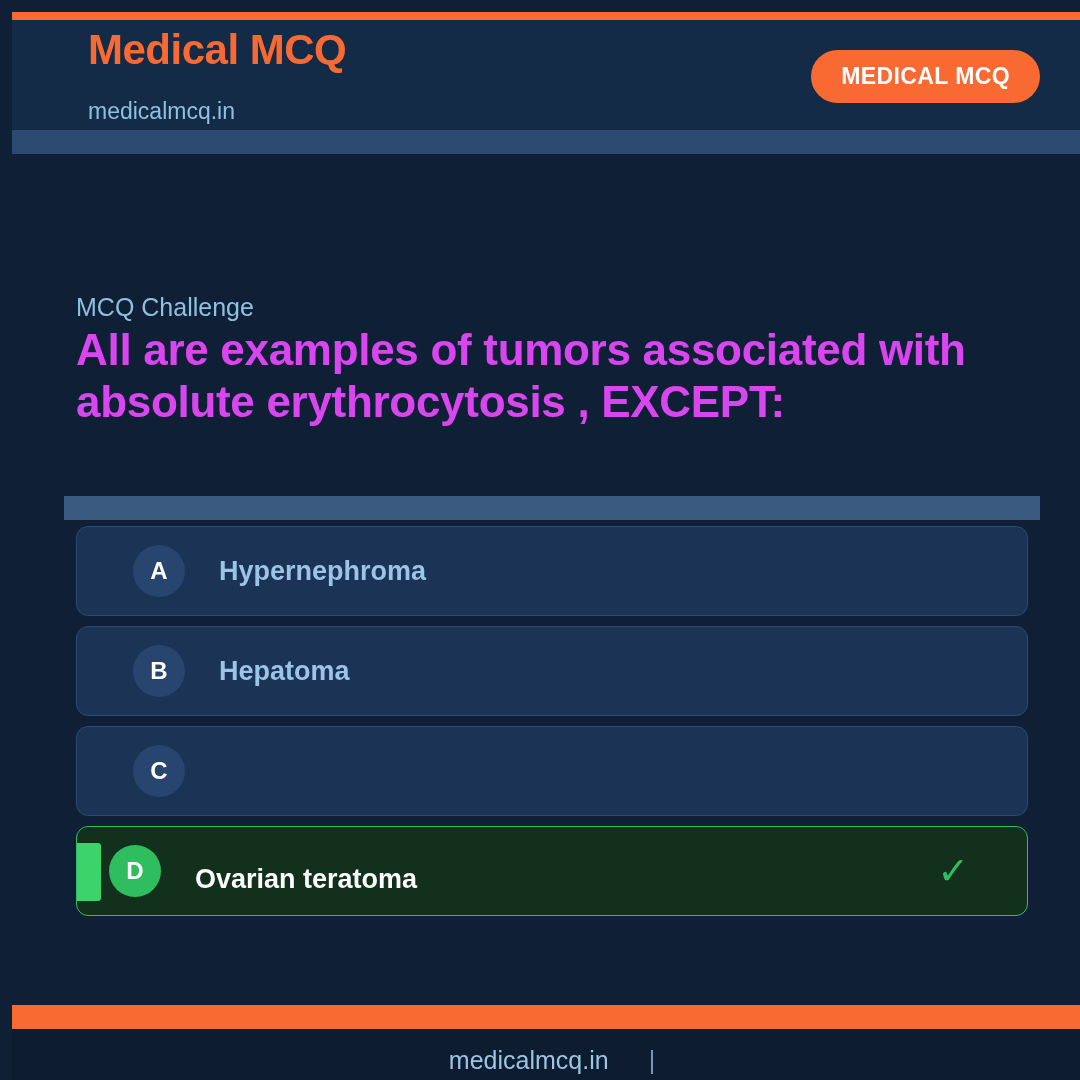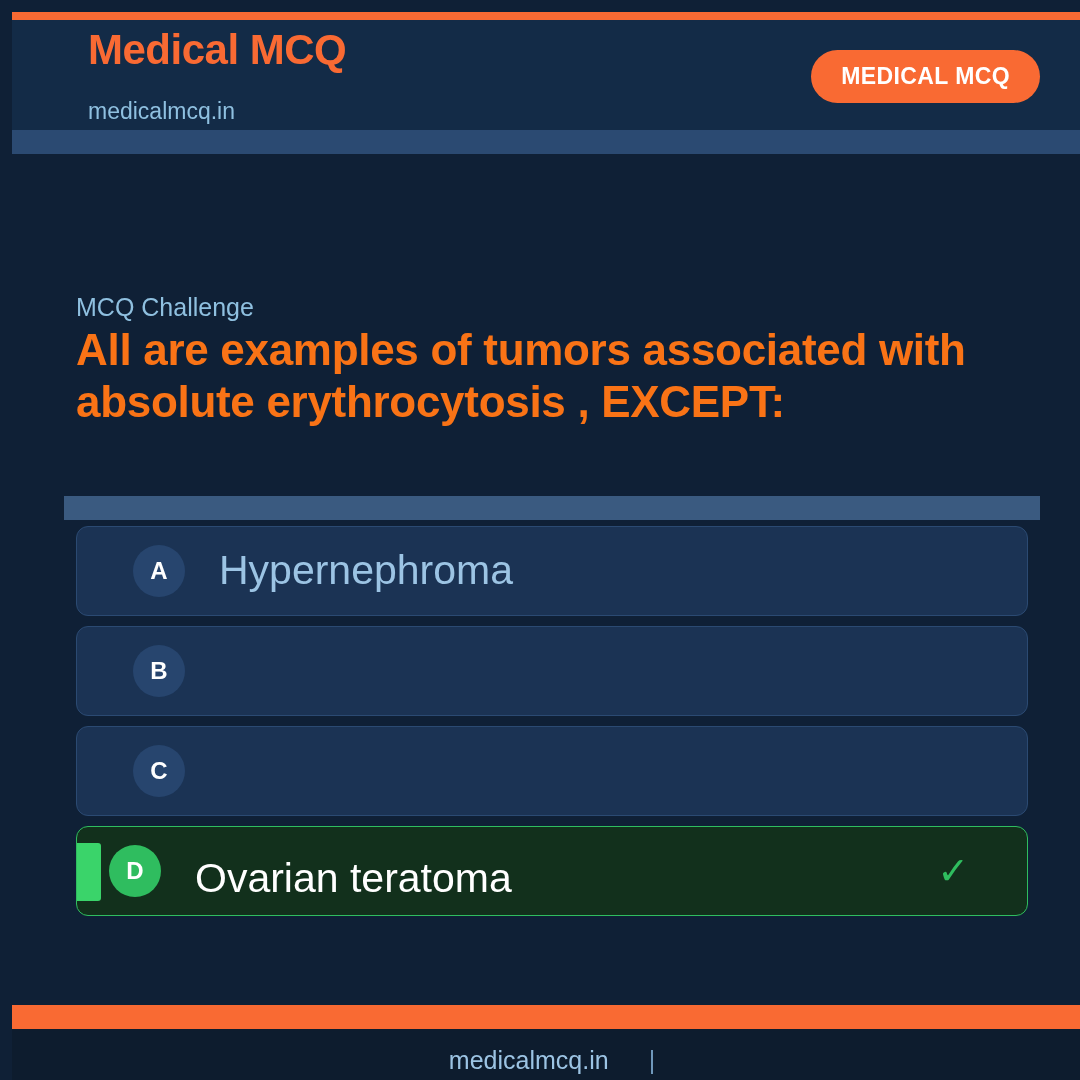--- a/index.html
+++ b/index.html
@@ -51,21 +51,21 @@
   .main{
     position:absolute; top:122px; left:0; width:1080px; height:887px;
     padding:0 52px;
   }
   .q-eyebrow{
     position:absolute; top:146px; left:52px;
     color:#8fc0e0; font-size:25px; line-height:1.2;
   }
   .q-title{
     position:absolute; top:178px; left:52px; width:980px;
-    color:#f97316; font-size:44px; font-weight:bold; line-height:1.18;
+    color:#d946ef; font-size:44px; font-weight:bold; line-height:1.18;
     letter-spacing:-0.3px;
   }
   .q-rule{
     position:absolute; top:362px; left:52px; width:976px; height:2px;
     background:#3a5straight; background:#3a5a80;
   }
 
   
   .options{
     position:absolute; top:380px; left:52px; width:976px;
@@ -78,22 +78,23 @@
     padding-left:32px; overflow:hidden;
   }
   .option-badge{
     width:52px; height:52px; min-width:52px; border-radius:50%;
     background:#27456e; color:#ffffff;
     font-size:24px; font-weight:bold;
     display:flex; align-items:center; justify-content:center;
     margin-right:22px;
   }
   .option-text{
-    color:#9cc4e4; font-size:41px; line-height:1.2;
+    color:#9cc4e4; font-size:27px; line-height:1.2;
     flex:1;
+    font-weight:bold;
   }
   .option-check{
     color:#2fbd5f; font-size:38px; line-height:1;
     margin-right:34px; opacity:0;
   }
 
   
   .option.correct{
     background:#12301c; border:1px solid #2fbd5f;
   }
@@ -147,20 +148,21 @@
     <div class="option">
       <div class="accent-bar"></div>
       <div class="option-badge">A</div>
       <div class="option-text">Hypernephroma</div>
       <div class="option-check"></div>
     </div>
 
     <div class="option">
       <div class="accent-bar"></div>
       <div class="option-badge">B</div>
+      <div class="option-text">Hepatoma</div>
       <div class="option-check"></div>
     </div>
 
     <div class="option">
       <div class="accent-bar"></div>
       <div class="option-badge">C</div>
       <div class="option-check"></div>
     </div>
 
     <div class="option correct">

